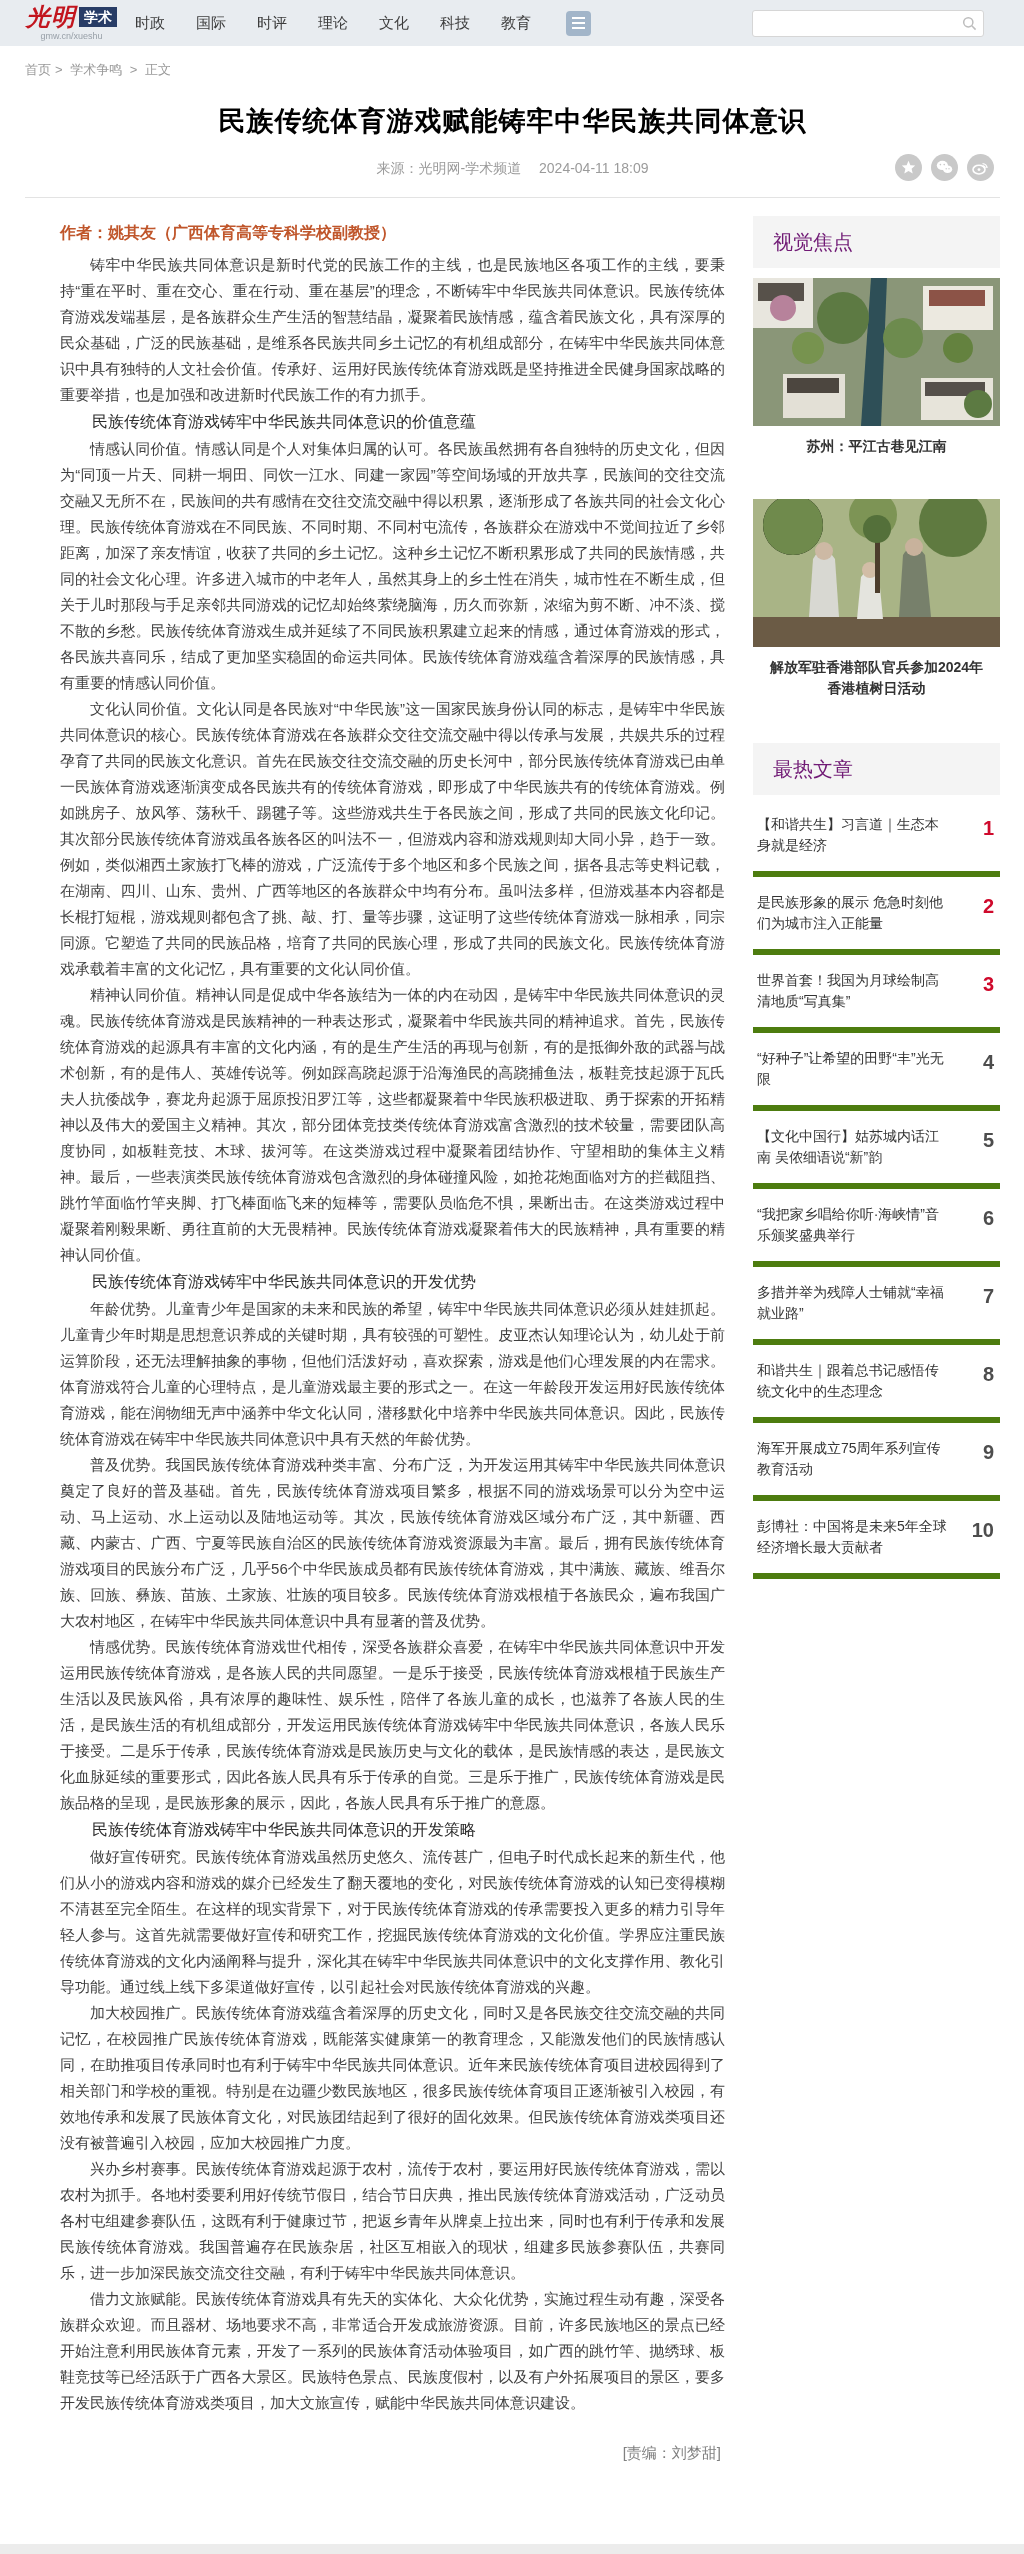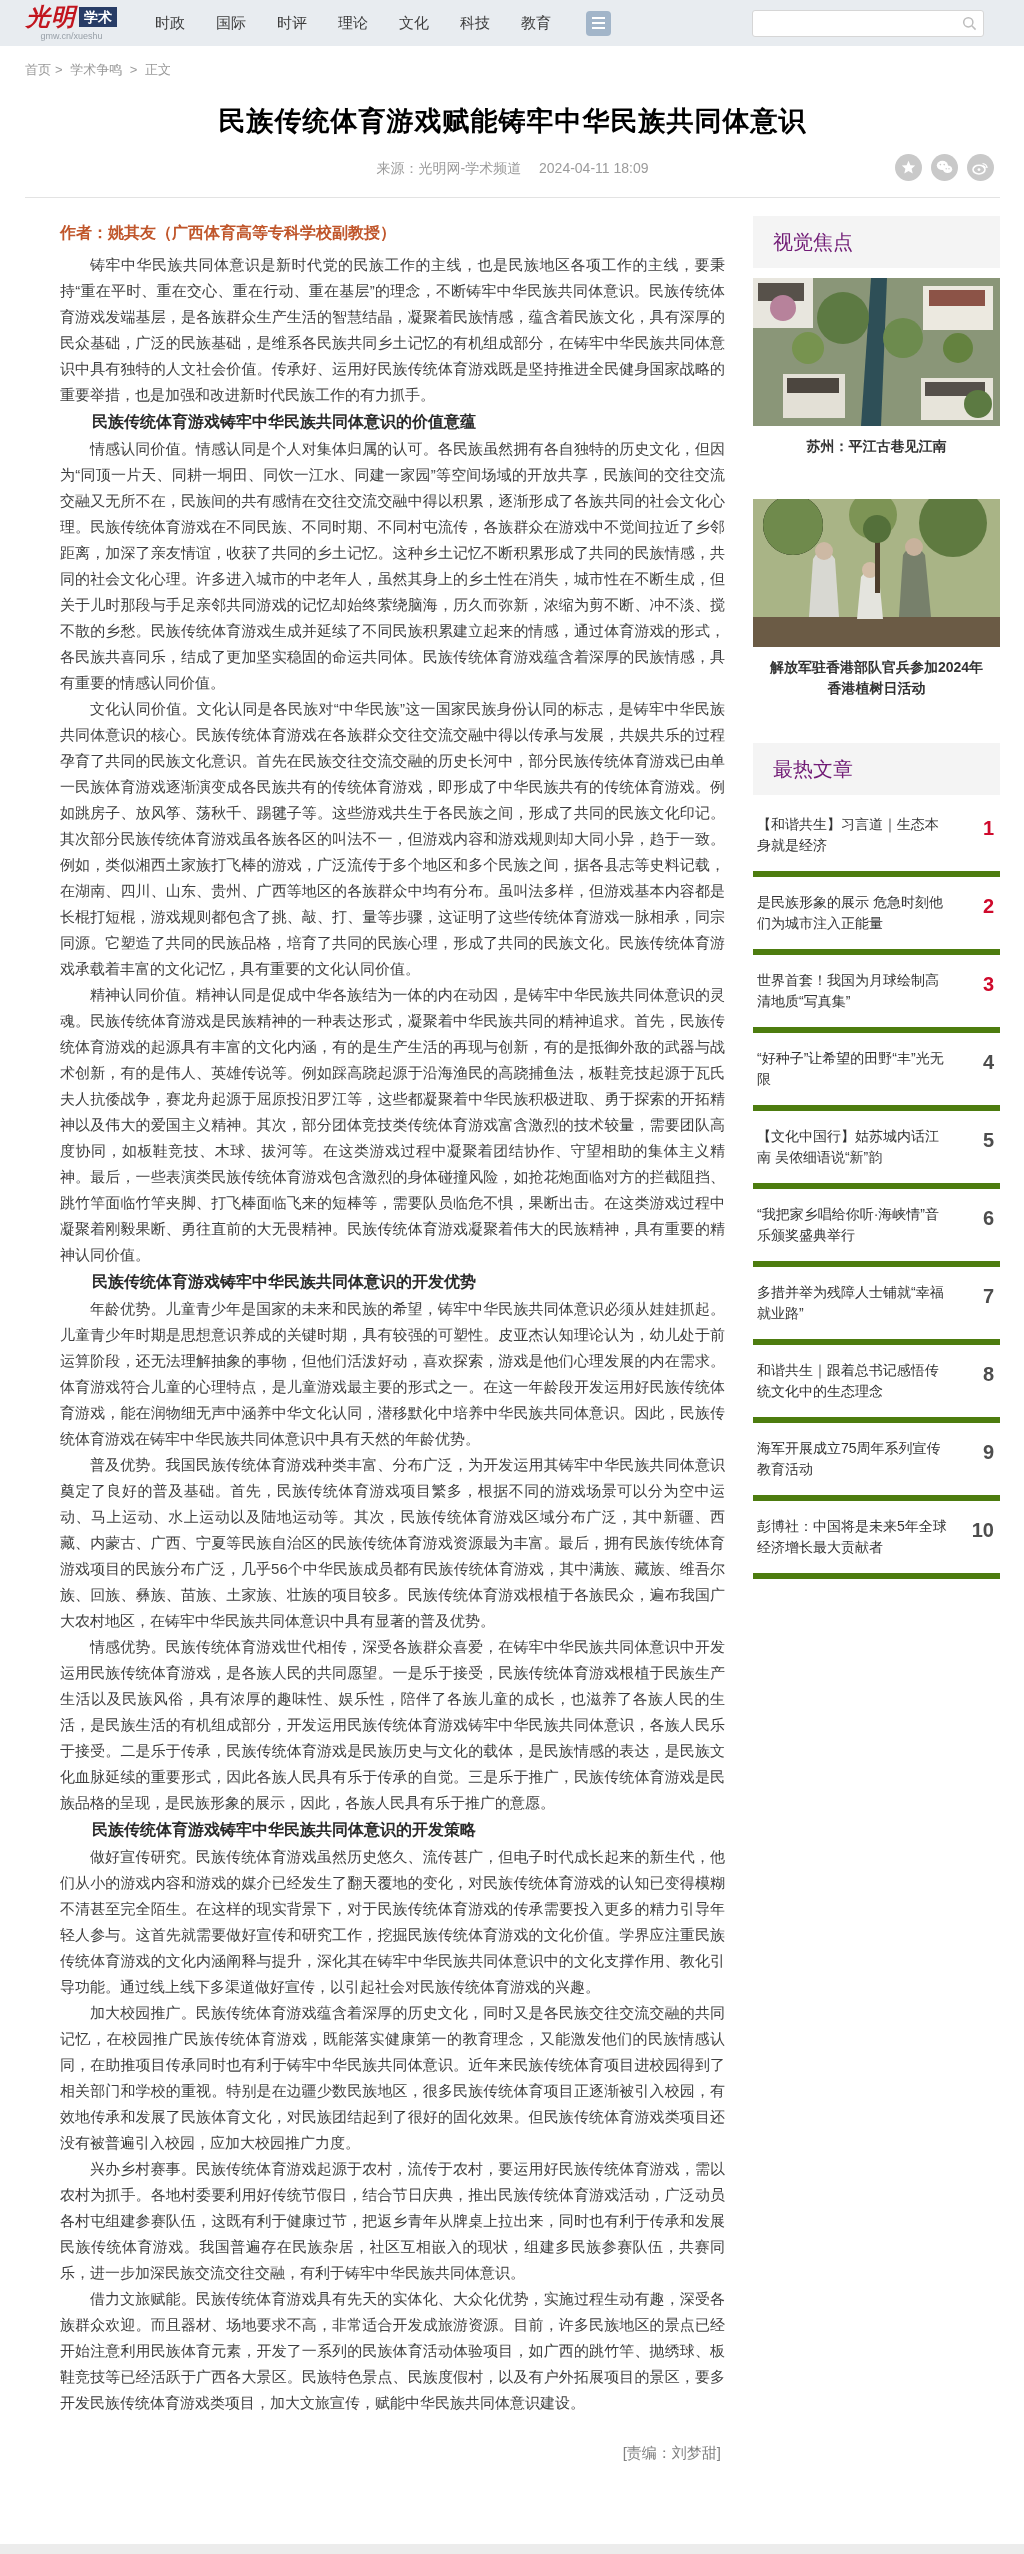--- a/index.html
+++ b/index.html
@@ -7,21 +7,21 @@
   body { font-family:"Liberation Sans","DejaVu Sans",sans-serif; }
   .page { position:relative; width:1024px; height:2554px; margin:0 auto; background:#fff; overflow:hidden; }
 
   
   .topbar { height:46px; background:#e8ecf0; display:flex; align-items:center; padding-left:26px; }
   .logo { display:flex; flex-direction:column; align-items:center; text-decoration:none; cursor:pointer; }
   .logo-row { display:flex; align-items:center; }
   .logo-cn { font-family:"Liberation Serif","DejaVu Serif",serif; color:#c2151e; font-size:24px; font-weight:bold; font-style:italic; letter-spacing:1px; line-height:24px; }
   .logo-tag { background:#273c66; color:#fff; font-size:14px; font-weight:bold; padding:3px 5px; margin-left:3px; line-height:14px; }
   .logo-url { font-size:9px; color:#98a0a8; margin-top:2px; }
-  .nav { display:flex; margin-left:38px;justify-content:space-between; }
+  .nav { display:flex; margin-left:18px;justify-content:space-between; }
   .nav a { text-decoration:none; color:#3c3c3c; font-size:15px; margin-right:31px; white-space:nowrap; }
   .menu-btn { width:25px; height:25px; border-radius:4px; background:#a2b5c9; display:inline-flex; flex-direction:column; justify-content:center; align-items:center; gap:3px; cursor:pointer; margin-left:4px; }
   .menu-btn i { display:block; width:13px; height:2px; background:#fff; }
   .searchbox { margin-left:auto; margin-right:40px; position:relative; }
   .searchbox input { width:232px; height:27px; border:1px solid #d6d6d6; border-radius:3px; background:#fff; padding:0 28px 0 8px; font-size:13px; color:#555; outline:none; }
   .search-ic { position:absolute; right:7px; top:6px; }
 
   
   .container { width:975px; margin-left:25px; position:relative; }
   .breadcrumb { margin-top:15px; font-size:13px; color:#9a9a9a; }
@@ -35,21 +35,21 @@
   .sh-circle { width:27px; height:27px; border-radius:50%; background:#c9c9c9; display:flex; align-items:center; justify-content:center; cursor:pointer; }
   .divider { border:none; border-top:1px solid #e3e3e3; margin:12px 0 0; }
 
   
   .main-row { display:flex; align-items:flex-start; margin-top:18px; }
   .article { width:700px; padding-left:35px; }
   .sidebar { width:247px; margin-left:28px; }
 
   .author { color:#c0562b; font-weight:bold; font-size:16px; line-height:26px; margin:4px 0 6px; }
   .article p { margin:0; font-size:15px; line-height:26px; color:#3f3f3f; text-align:justify; text-indent:2em; }
-  .article h3 { margin:0; font-size:16px; line-height:28px; color:#2b2b2b; font-weight:bold; text-indent:2em; }
+  .article h3 { margin:0; font-size:16px; line-height:28px; color:#2b2b2b; font-weight:normal; text-indent:2em; }
   .editor { text-align:right; color:#808080; font-size:15px; margin-top:28px; padding-right:4px; }
 
   
   .side-head { background:#f4f4f4; height:52px; line-height:52px; padding-left:20px; font-size:20px; color:#701a75; }
   .photo { display:block; width:247px; height:148px; margin-top:10px; cursor:pointer; }
   .caption { font-size:14px; font-weight:bold; color:#333; text-align:center; line-height:21px; padding:10px 16px 4px; cursor:pointer; }
   .gap28 { height:28px; }
   .gap40 { height:40px; }
   .hot-list { margin-top:4px; }
   .hot-item { display:flex; justify-content:space-between; align-items:flex-start; padding:15px 6px 15px 4px; border-bottom:6px solid #4d7c0f; cursor:pointer; }

